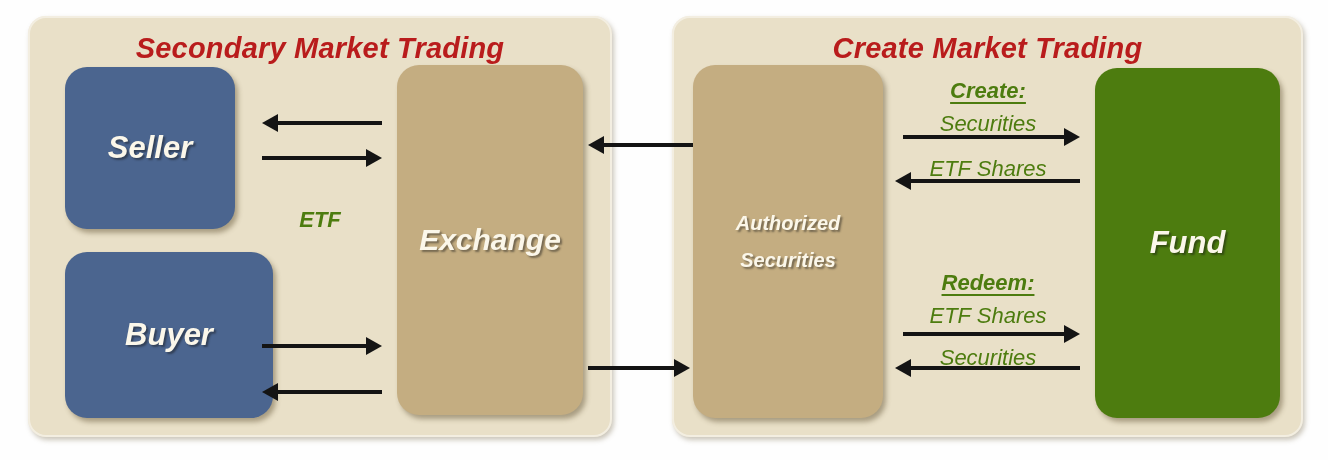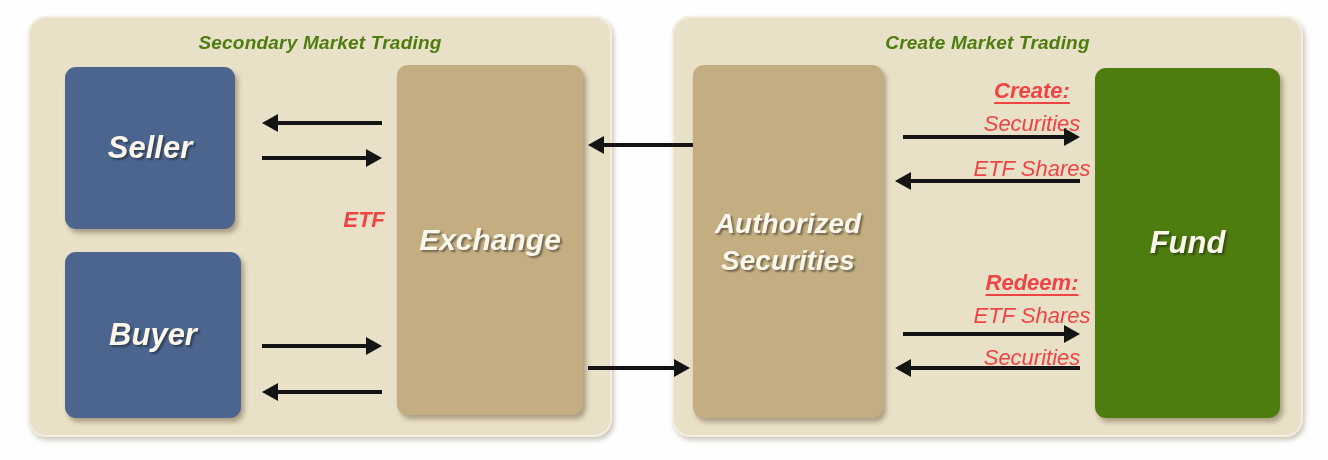--- a/index.html
+++ b/index.html
@@ -13,61 +13,61 @@
     background:#e9e0c8;
     border-radius:18px;
     box-shadow: inset 0 0 0 2px rgba(255,255,255,0.45), 2px 3px 5px rgba(110,95,60,0.35);
   }
   #panel-secondary { left:28px;  width:584px; }
   #panel-primary   { left:672px; width:631px; }
 
   .panel-title {
     position:absolute; left:0; right:0; top:16px;
     text-align:center;
-    font-size:19px; font-weight:bold; font-style:italic;
-    color:#4d7c0f; letter-spacing:0.2px;
+    font-size:29px; font-weight:bold; font-style:italic;
+    color:#b91c1c; letter-spacing:0.2px;
   }
 
   .node {
     position:absolute; display:flex; align-items:center; justify-content:center;
-    border-radius:11px;
+    border-radius:22px;
     color:#fbf7ea; font-weight:bold; font-style:italic;
     text-shadow: 2px 2px 2px rgba(20,20,20,0.45);
     box-shadow: 3px 4px 5px rgba(90,75,45,0.45);
     text-align:center;
   }
   .node.blue   { background:#4b658f; }
   .node.tan    { background:#c4ad81; }
   .node.orange { background:#4d7c0f; }
 
   #seller   { left:65px;   top:67px;  width:170px; height:162px; font-size:31px; }
-  #buyer    { left:65px;   top:252px; width:176px; height:166px; font-size:31px;justify-content:center; }
+  #buyer    { left:65px;   top:252px; width:208px; height:166px; font-size:31px;justify-content:center; }
   #exchange { left:397px;  top:65px;  width:186px; height:350px; font-size:30px;text-align:right; }
-  #ap       { left:693px;  top:65px;  width:190px; height:353px; font-size:28px; line-height:37px;text-align:center; }
+  #ap       { left:693px;  top:65px;  width:190px; height:353px; font-size:20px; line-height:37px;text-align:center; }
   #fund     { left:1095px; top:68px;  width:185px; height:350px; font-size:31px; }
 
   .h-arrow { position:absolute; height:4px; background:#141414; }
   .h-arrow.to-right::after {
     content:""; position:absolute; right:-16px; top:-7px;
     width:0; height:0;
     border-left:16px solid #141414;
     border-top:9px solid transparent;
     border-bottom:9px solid transparent;
   }
   .h-arrow.to-left::before {
     content:""; position:absolute; left:-16px; top:-7px;
     width:0; height:0;
     border-right:16px solid #141414;
     border-top:9px solid transparent;
     border-bottom:9px solid transparent;
   }
 
   .flow-note {
-    position:absolute; color:#ef4444; text-align:center;
-    font-style:italic; font-size:22px;margin-left:44px;
+    position:absolute; color:#4d7c0f; text-align:center;
+    font-style:italic; font-size:22px;
   }
   #cash-note {
     left:250px; top:206px; width:140px;
     font-weight:bold; line-height:28px; font-size:22px;
   }
   .mid-label { left:888px; width:200px; }
   .mid-heading {
     font-weight:bold; text-decoration:underline;
     text-decoration-thickness:2px; text-underline-offset:4px;
   }

